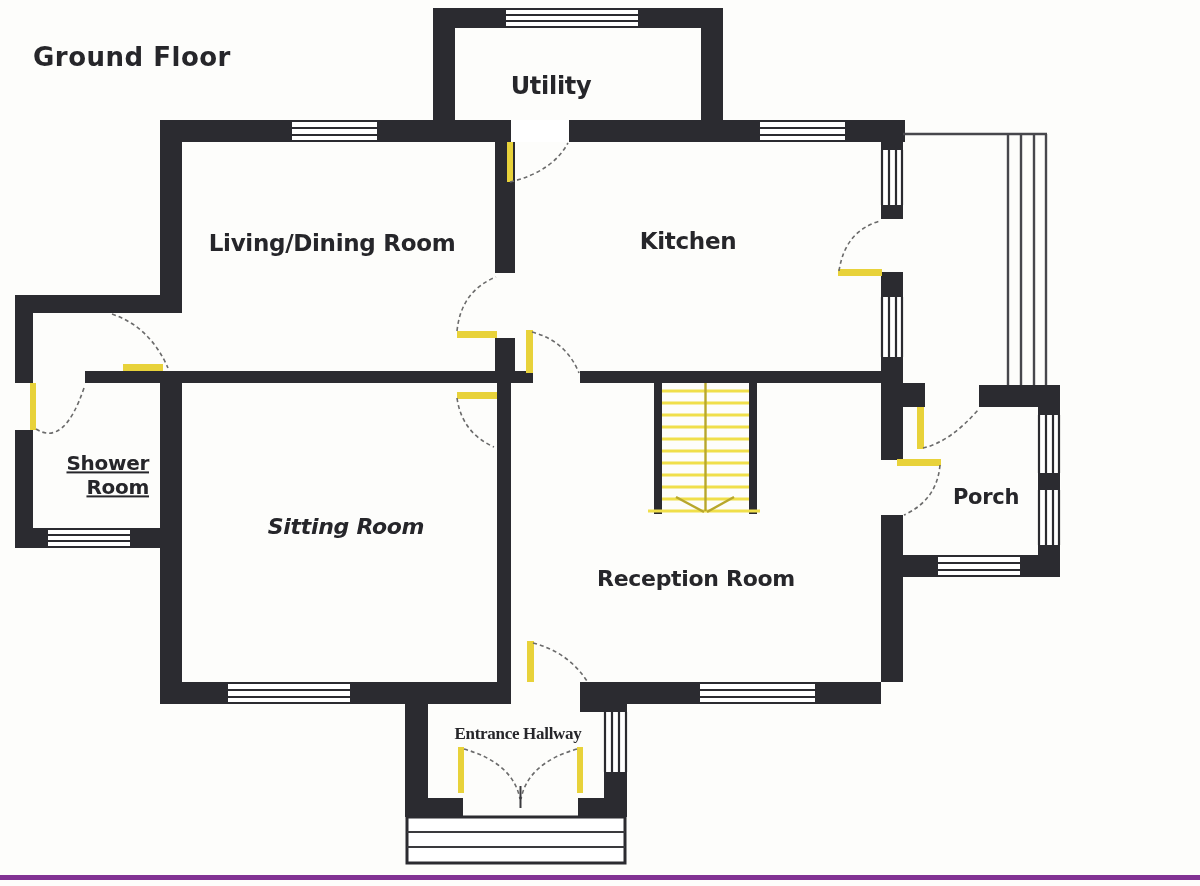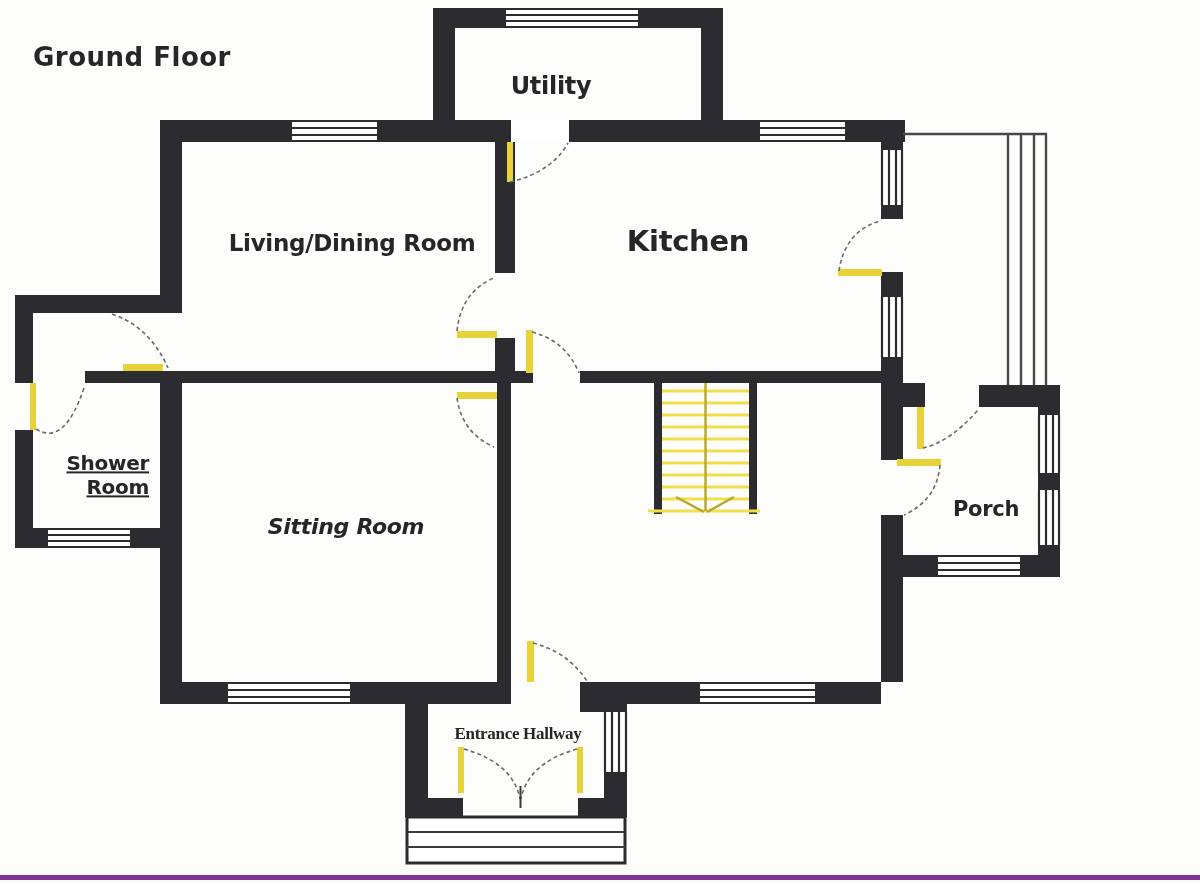--- a/index.html
+++ b/index.html
@@ -242,19 +242,20 @@
     <line class="stepline" x1="407" y1="832" x2="625" y2="832"></line>
     <line class="stepline" x1="407" y1="847" x2="625" y2="847"></line>
   </g>
 
   <rect class="divider" x="0" y="875" width="1200" height="5"></rect>
 </svg>
 
   <div class="title" style="left:33px;top:57px;">Ground Floor</div>
 
   <div class="label" style="left:551px;top:86px;font-size:24px;">Utility</div>
-  <div class="label" style="left:352px;top:243px;font-size:23px;">Living/Dining Room</div>
-  <div class="label" style="left:688px;top:241px;font-size:29px;">Kitchen</div>
+  <div class="label" style="left:332px;top:243px;font-size:23px;">Living/Dining Room</div>
+  <div class="label" style="left:688px;top:241px;font-size:23px;">Kitchen</div>
   <div class="label wrap" style="left:89px;top:476px;font-size:20px;width:120px;text-decoration:underline;">Shower Room</div>
   <div class="label" style="left:346px;top:526px;font-size:22px;font-style:italic;">Sitting Room</div>
-  <div class="label" style="left:986px;top:509px;font-size:21px;">Porch</div>
+  <div class="label" style="left:696px;top:578px;font-size:22px;">Reception Room</div>
+  <div class="label" style="left:986px;top:497px;font-size:21px;">Porch</div>
   <div class="label" style="left:518px;top:734px;font-size:17px;font-family:Liberation Serif, serif;">Entrance Hallway</div>
 </div>
 
 </body></html>

